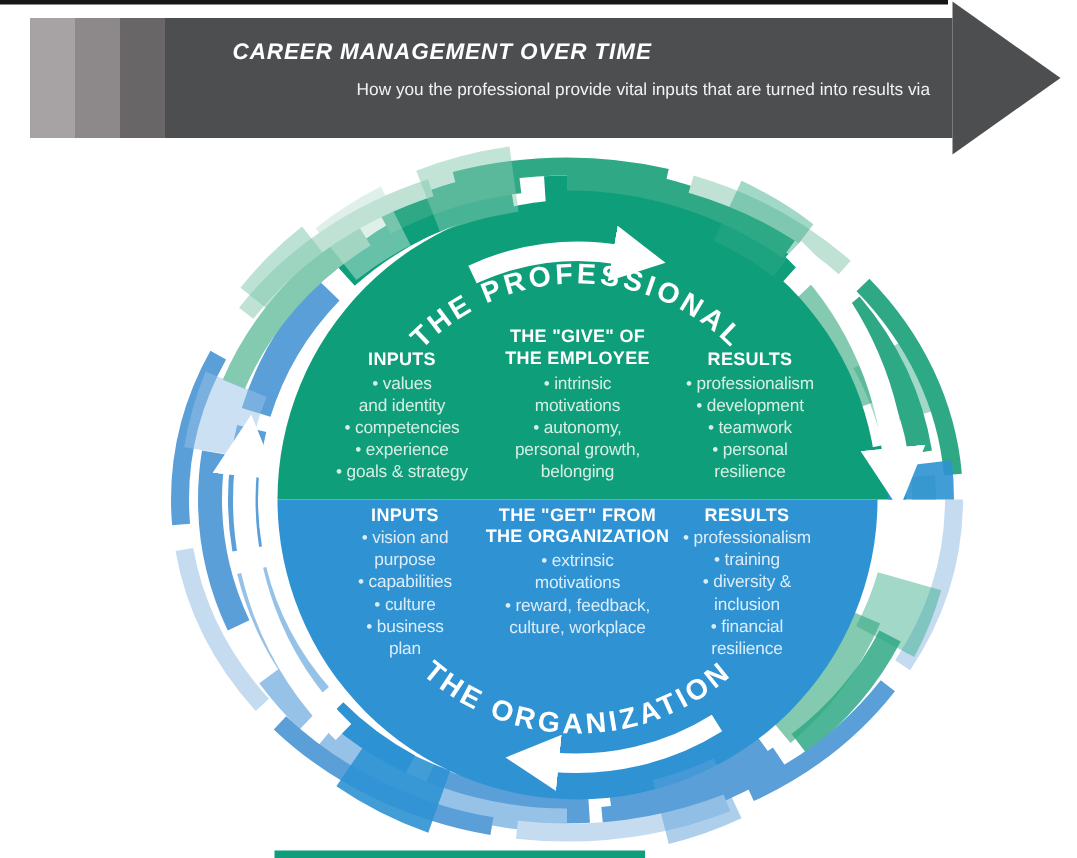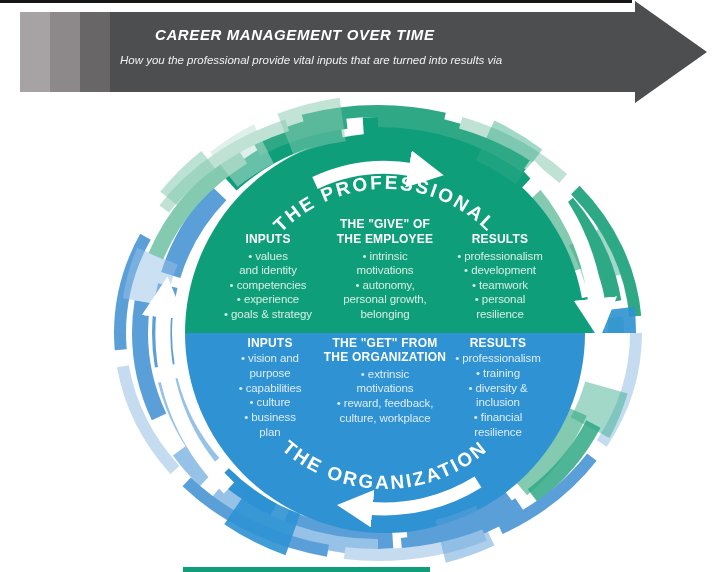--- a/index.html
+++ b/index.html
@@ -12,21 +12,21 @@
   .blk1{left:0;background:#a7a3a4;}
   .blk2{left:30px;background:#8d898a;}
   .blk3{left:60px;background:#696667;}
   .bbody{position:absolute;left:90px;top:0;width:525px;height:80px;background:#4d4e50;}
   .bhead{position:absolute;left:615px;top:-11px;width:0;height:0;
          border-top:51px solid transparent;border-bottom:51px solid transparent;
          border-left:72px solid #4d4e50;}
   .btitle{position:absolute;left:135px;top:14px;color:#fff;font-size:15px;
           font-style:italic;font-weight:bold;letter-spacing:.6px;}
   .bsub{position:absolute;left:100px;top:41px;width:500px;color:#f2f2f2;font-size:11.5px;
-        font-style:italic;line-height:15.5px;text-align:left;}
+        line-height:15.5px;text-align:right;}
   
   svg{position:absolute;left:0;top:0;}
   .seg{fill:none;}
   .hdr{font-family:"Liberation Sans",sans-serif;font-weight:bold;font-size:12px;fill:#ffffff;
        letter-spacing:.2px;text-anchor:middle;}
   .itm{font-family:"Liberation Sans",sans-serif;font-size:11.5px;letter-spacing:-.1px;
        text-anchor:middle;}
   .itm-g{fill:#d6efe5;}
   .itm-b{fill:#dcedfa;}
   .arctitle{font-family:"Liberation Sans",sans-serif;font-weight:bold;font-size:19px;

